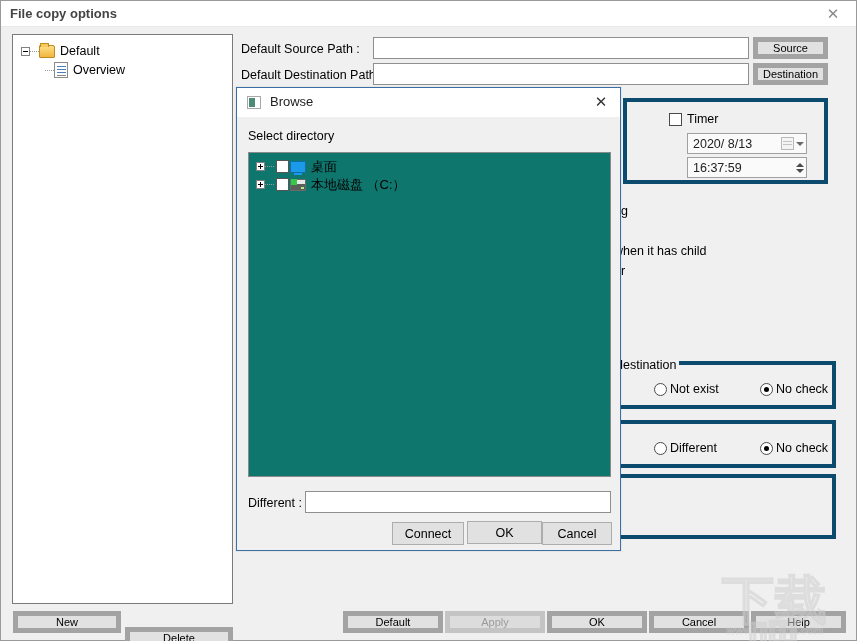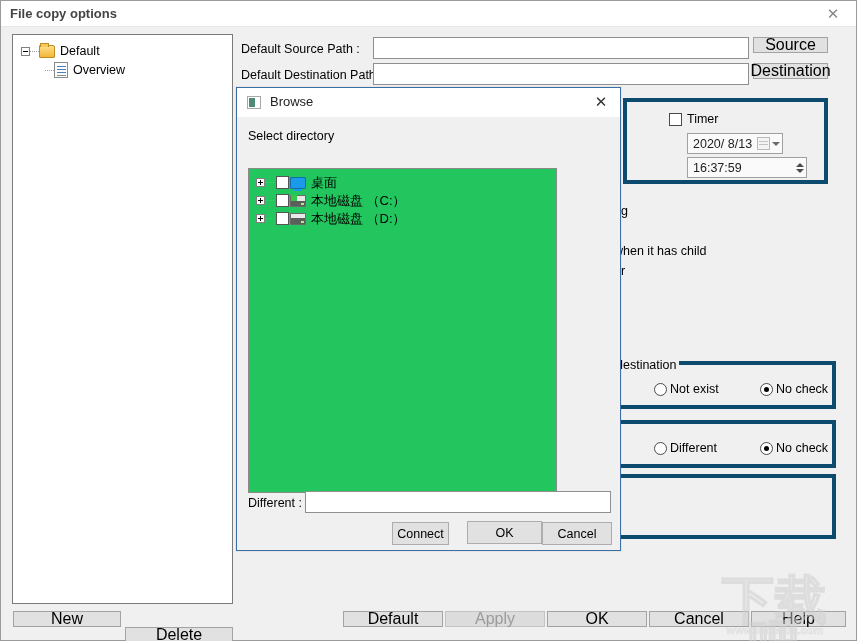--- a/index.html
+++ b/index.html
@@ -84,26 +84,26 @@
 
   
   .field-label { position: absolute; font-size: 12.5px; color: #000; }
   .txtbox {
     position: absolute; background: #ffffff;
     border: 1px solid #8f8f8f; height: 22px;
   }
   .btn {
     position: absolute;
     background: #e1e1e1;
-    border: 1px solid #a3a3a3;
+    border: 5px solid #a3a3a3;
     font-family: "Liberation Sans", sans-serif;
-    font-size: 16px;
+    font-size: 11px;
     color: #000;
     display: flex; align-items: center; justify-content: center;
-    height: 16px;
+    height: 22px;
     cursor: default;
   }
   .btn.disabled { color: #9b9b9b; background: #dcdcdc; border-color: #c4c4c4; }
   .btn.focus { border: 2px solid #1a74b8; background: #e4eef7; }
 
   .groupbox {
     position: absolute;
     border: 4px solid #0c4a6e;
   }
   .groupbox > .gb-title {
@@ -176,22 +176,22 @@
     background:#4e8a78;
   }
   .m-title .m-text { position: absolute; left: 33px; top: 6px; font-size: 13px; color: #222; }
   .m-title .m-close {
     position: absolute; right: 8px; top: 4px; width: 22px; height: 20px;
     display:flex; align-items:center; justify-content:center;
     font-size: 15px; color: #333;
   }
   .modal .sel-dir { position:absolute; left:11px; top:41px; font-size:12.5px; }
   .modal .listbox {
-    position:absolute; left:11px; top:80px; width:309px; height:325px;
-    background:#22c55e; border:1px solid #8a8a8a;
+    position:absolute; left:11px; top:64px; width:363px; height:325px;
+    background:#0f766e; border:1px solid #8a8a8a;
   }
   .lb-row { position:absolute; left:7px; height:17px; display:flex; align-items:center; }
   .lb-row .cb { width:13px;height:13px;border:1px solid #555;background:#fff;flex:none;margin-left:2px;}
   .lb-row .nm { margin-left:5px; font-size:13px; }
   .ico-monitor {
     width:16px;height:12px;flex:none;margin-left:1px;
     background:#1a9ae8; border:1px solid #0f6ea8; border-radius:1px;
     position:relative;
   }
   .ico-monitor::after{
@@ -264,21 +264,21 @@
 
   <div class="field-label" style="left:240px; top:67px;">Default Destination Path :</div>
   <input class="txtbox" style="left: 372px; top: 62px; width: 376px;" value="">
   <div class="btn" style="left:752px; top:62px; width:75px;">Destination</div>
 
   <div class="groupbox" style="left:622px; top:97px; width:205px; height:86px;">
     <div class="chk" style="left:42px; top:10px;">
       <div class="box"></div>
       <div class="cl">Timer</div>
     </div>
-    <div class="spinbox" style="left:60px; top:31px; width:96px;">
+    <div class="spinbox" style="left:60px; top:31px; width:120px;">
       <div class="val">2020/  8/13</div>
       <div class="ctrl">
         <div class="cal-ico"></div>
         <div class="tri-d"></div>
       </div>
     </div>
     <div class="spinbox" style="left:60px; top:55px; width:120px;">
       <div class="val">16:37:59</div>
       <div class="ctrl">
         <div class="updown">
@@ -344,33 +344,26 @@
         <div class="ico-monitor"></div>
         <div class="nm">桌面</div>
       </div>
       <div class="lb-row" style="top:23px;">
         <div class="exp-box plus"></div>
         <div class="dots"></div>
         <div class="cb"></div>
         <div class="ico-drive green"></div>
         <div class="nm">本地磁盘 （C:）</div>
       </div>
-      <div class="lb-row" style="top:41px;">
-        <div class="exp-box plus"></div>
-        <div class="dots"></div>
-        <div class="cb"></div>
-        <div class="ico-drive"></div>
-        <div class="nm">本地磁盘 （D:）</div>
-      </div>
     </div>
 
     <div class="field-label" style="left:11px; top:408px;">Different :</div>
     <input class="txtbox" style="left: 68px; top: 403px; width: 306px;" value="">
 
-    <div class="mbtn" style="left:155px; top:434px; width:57px;">Connect</div>
+    <div class="mbtn" style="left:155px; top:434px; width:72px;">Connect</div>
     <div class="mbtn btn focus" style="left:230px; top:433px; width:75px; position:absolute;">OK</div>
     <div class="mbtn" style="left:305px; top:434px; width:70px;">Cancel</div>
   </div>
 
   <div class="watermark">
     <div class="wm-txt">下载吧</div>
     <div class="wm-sub">www.xiazaiba.com</div>
   </div>
 
 </div>

